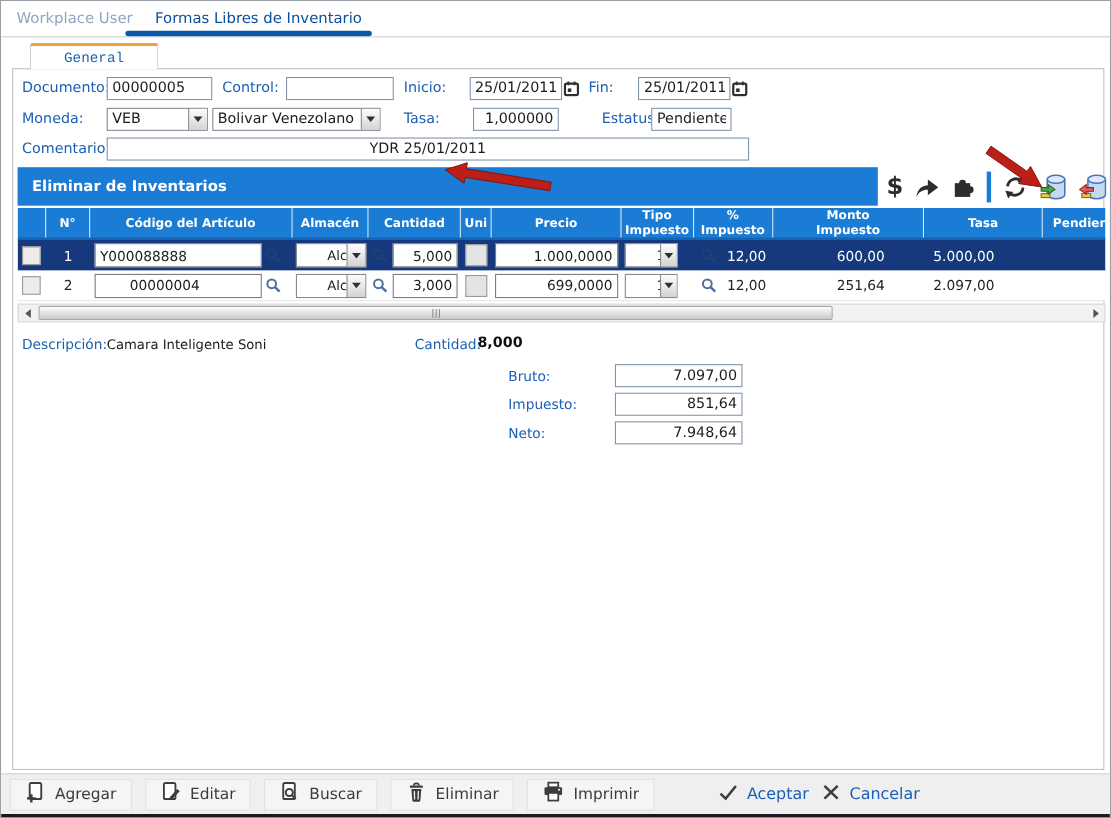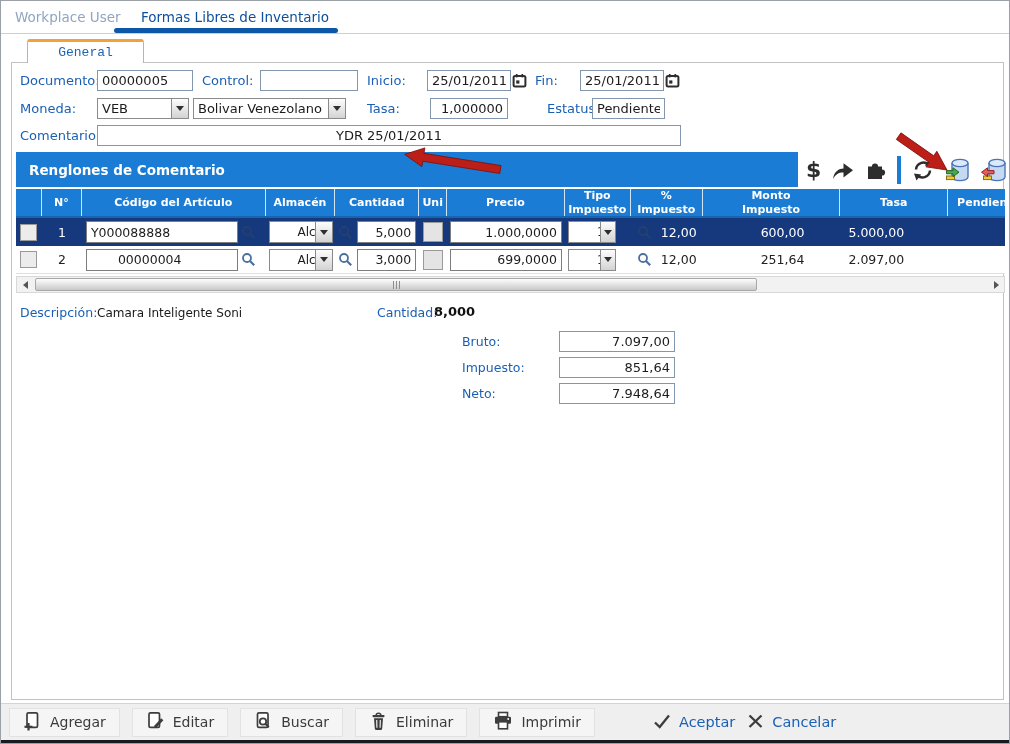--- a/index.html
+++ b/index.html
@@ -180,21 +180,21 @@
       <span class="flabel" style="left:535px">Estatus:</span>
       <input class="finput" style="left: 580px; width: 73px;" value="Pendiente">
     </div>
 
     <div class="frow" style="top:62px">
       <span class="flabel" style="left:8px">Comentario:</span>
       <input class="finput" style="left: 85px; width: 584px; text-align: center;" value="YDR 25/01/2011">
     </div>
 
     <div class="bluebar">
-      <span>Renglones de Comentario</span>
+      <span>Eliminar de Inventarios</span>
     </div>
 
     <div class="gicons">
       <span class="gicon dollar">$</span>
       <span class="gicon">
         <svg width="26" height="21" viewBox="0 0 26 21">
             <path d="M3 19 C4.2 11 9 8.6 13.5 8.4 L13.5 3.2 L23 10.3 L13.5 17.4 L13.5 12.4 C8.8 12.3 5.6 14 3 19 Z" fill="#2d2d2d"></path>
           </svg>
       </span>
       <span class="gicon">

